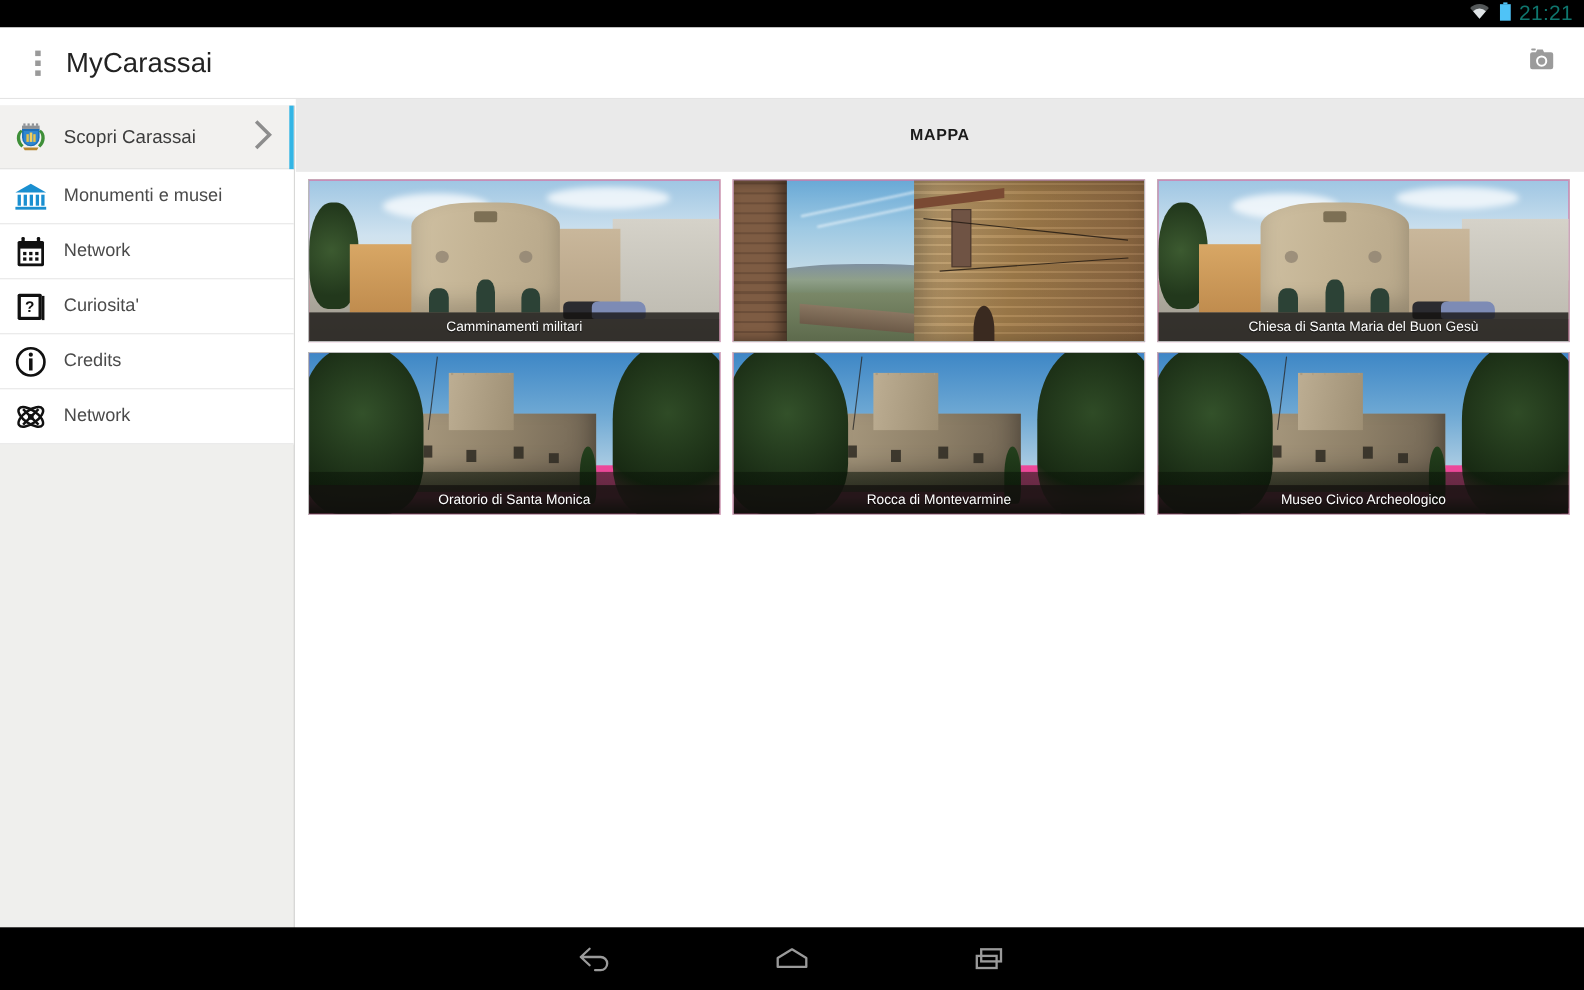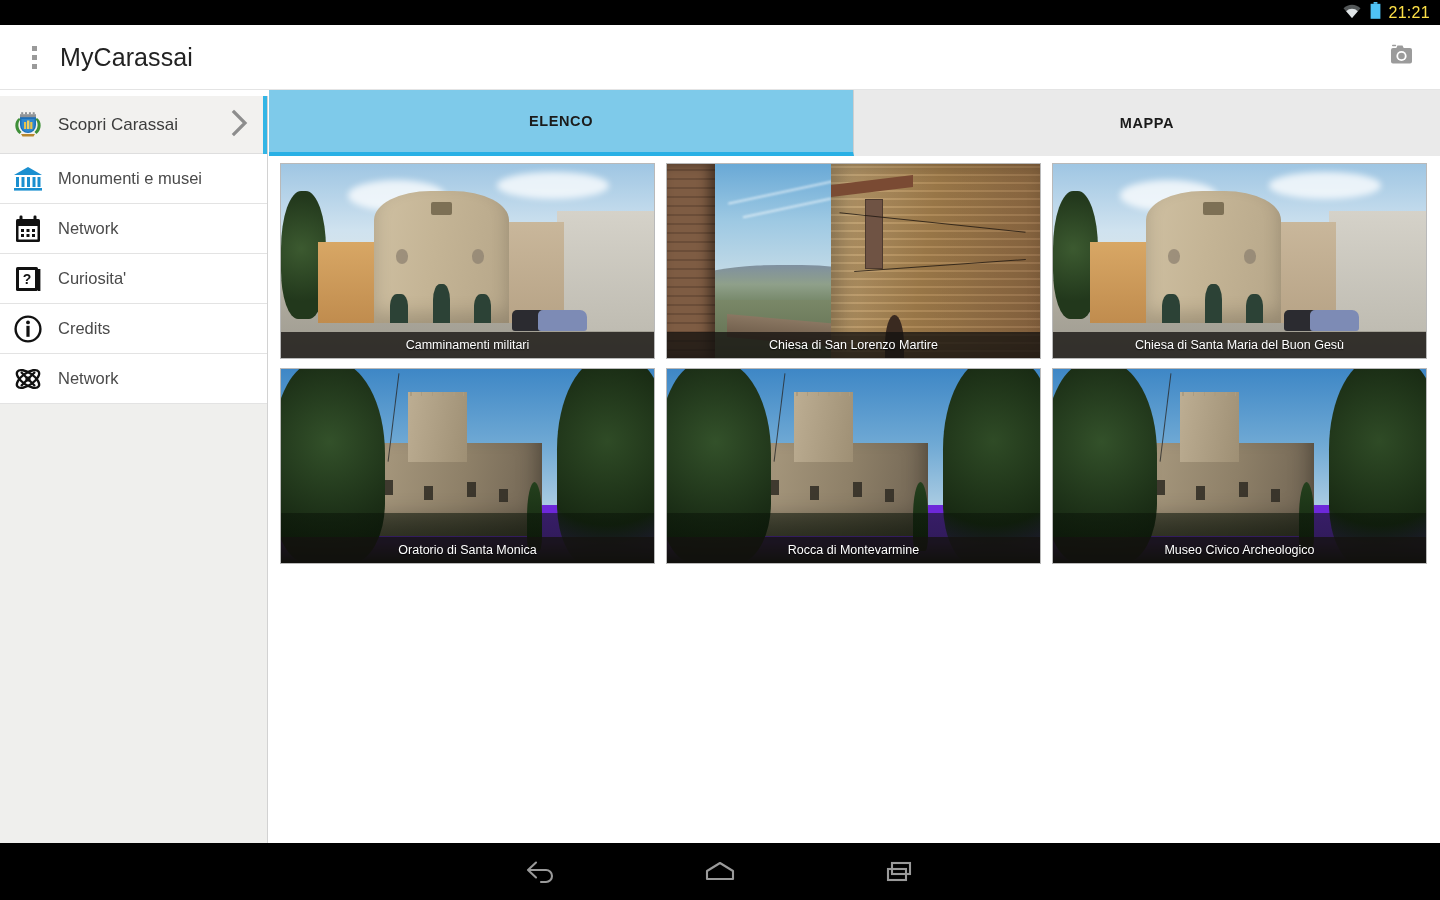--- a/index.html
+++ b/index.html
@@ -15,22 +15,22 @@
     position: absolute; top: 0; left: 0;
     width: 1440px; height: 25px;
     background: #000000;
     display: flex; align-items: center; justify-content: flex-end;
     padding-right: 10px;
   }
   .status-icons { display: flex; align-items: center; gap: 7px; }
   .wifi-icon { display: block; }
   .battery-icon { display: block; }
   .clock {
-    color: #fde047;
-    font-size: 16px;
+    color: #0f766e;
+    font-size: 19px;
     letter-spacing: 0.3px;
     line-height: 25px;
     font-family: "Liberation Sans", sans-serif;
   }
 
   
   .appbar {
     position: absolute; top: 25px; left: 0;
     width: 1440px; height: 65px;
     background: #ffffff;
@@ -126,26 +126,26 @@
     height: 66px;
   }
 
   .grid {
     padding: 7px 6px 0 11px;
     display: flex; flex-wrap: wrap;
     gap: 9px 11px;
     width: 1171px;
   }
   .card {
-    width: 375px; height: 196px;
+    width: 375px; height: 148px;
     border: 1px solid #b9b9b9;
     position: relative;
     overflow: hidden;
     cursor: pointer;
-    background: #6d28d9;
+    background: #ec4899;
   }
   .card .photo {
     position: absolute; inset: 0;
     overflow: hidden;
   }
   .card .caption {
     position: absolute; left: 0; right: 0; bottom: 0;
     height: 26px;
     background: rgba(20,18,16,0.78);
     color: #ffffff;
@@ -453,23 +453,20 @@
       </span>
       <span class="nav-label">Network</span>
     </div>
 
   </div>
 </div>
 
 <div class="content">
 
   <div class="tabs">
-    <div class="tab active">
-      <span>ELENCO</span>
-    </div>
     <div class="tab">
       <span>MAPPA</span>
     </div>
   </div>
 
   <div class="grid">
 
     <div class="card">
       <div class="photo">
         <div class="scene">
@@ -507,21 +504,20 @@
           <div class="scB-wall">
             <div class="scB-shutter" style="left:16%;top:18%;width:9%;height:36%"></div>
             <div class="scB-arch" style="right:auto;left:26%"></div>
           </div>
           <div class="scB-roof"></div>
           <div class="scB-pier-left"></div>
           <div class="scB-wire" style="left:46%;top:30%;width:50%;transform:rotate(6deg)"></div>
           <div class="scB-wire" style="left:50%;top:52%;width:46%;transform:rotate(-4deg)"></div>
         </div>
       </div>
-      <div class="caption">Chiesa di San Lorenzo Martire</div>
     </div>
 
     <div class="card">
       <div class="photo">
         <div class="scene">
           <div class="scA-sky"></div>
           <div class="scA-cloud" style="left:18%;top:8%;width:26%;height:16%"></div>
           <div class="scA-cloud" style="left:58%;top:4%;width:30%;height:14%"></div>
           <div class="scA-ground"></div>
           <div class="scA-tree"></div>

